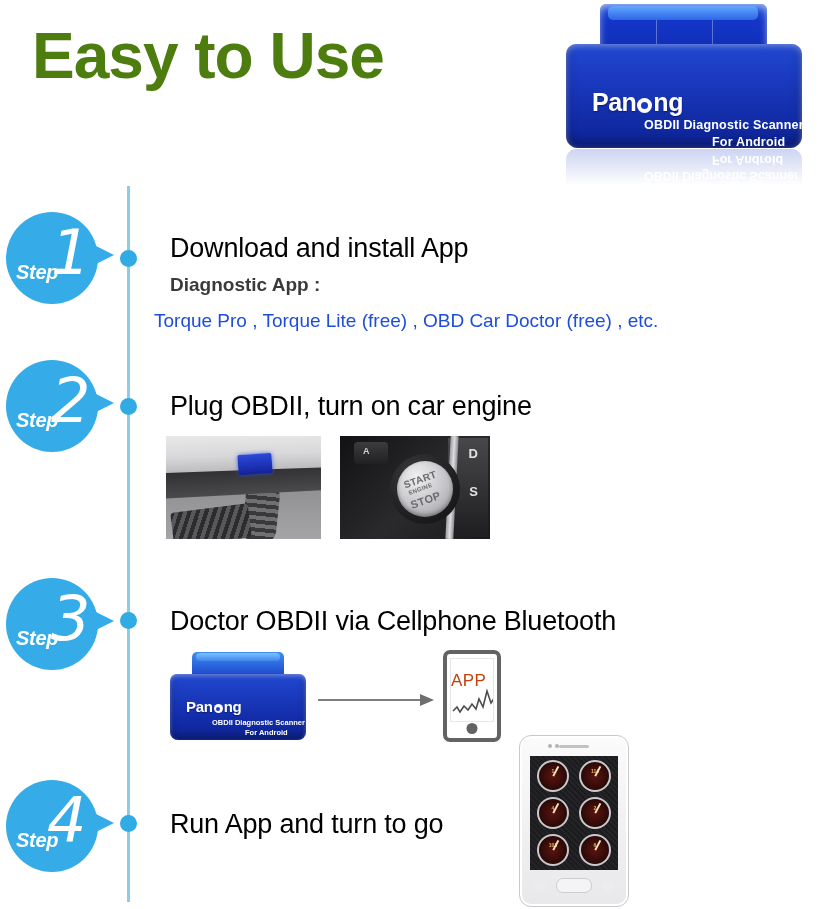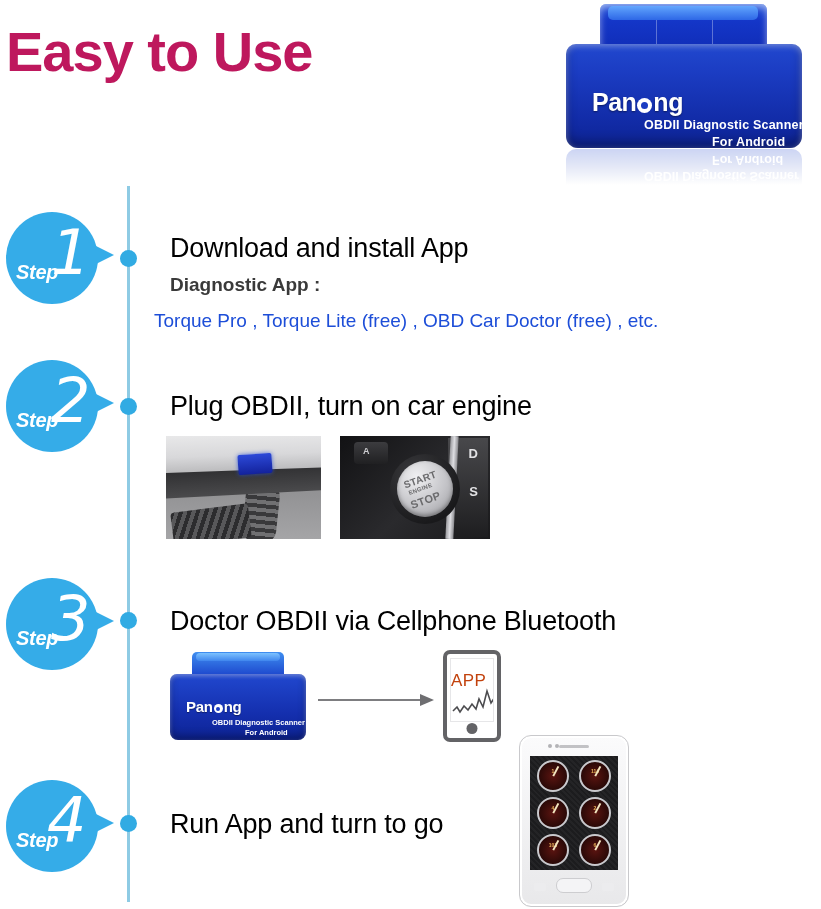--- a/index.html
+++ b/index.html
@@ -12,26 +12,26 @@
     height: 909px;
     position: relative;
     overflow: hidden;
     font-family: "Liberation Sans", sans-serif;
     color: #2b2b2b;
   }
 
   
   .page-title {
     position: absolute;
-    left: 6px;
+    left: 32px;
     top: 24px;
-    font-size: 56px;
+    font-size: 64px;
     font-weight: bold;
     letter-spacing: -1px;
-    color: #be185d;
+    color: #4d7c0f;
     line-height: 1;
     white-space: nowrap;
   }
 
   
   .hero {
     position: absolute;
     left: 556px;
     top: 2px;
     width: 262px;

